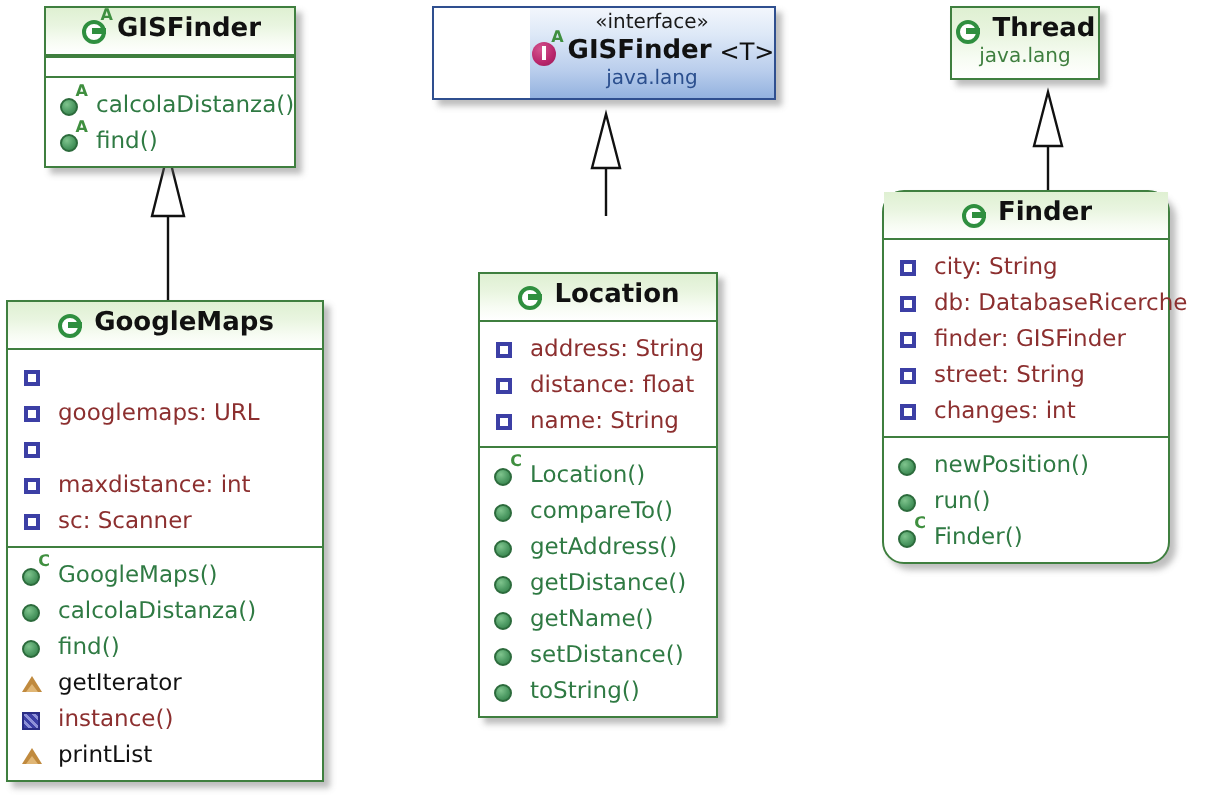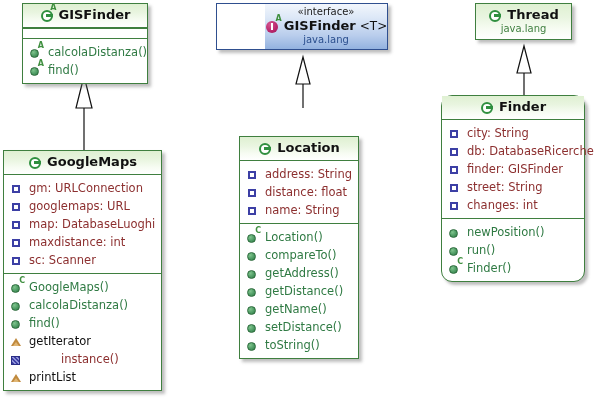--- a/index.html
+++ b/index.html
@@ -107,21 +107,21 @@
     height: 18px;
     white-space: nowrap;
   }
   .member .label {
     font-size: 11.5px;
     line-height: 14px;
   }
   .label.attr   { color: #8c2f2f; }
   .label.meth   { color: #2f7a43; }
   .label.black  { color: #111111; text-align: right; }
-  .label.dkred  { color: #8c2f2f; margin-left: 32px; }
+  .label.dkred  { color: #8c2f2f; }
 
   
   .icon {
     position: relative;
     width: 13px;
     height: 13px;
     flex: 0 0 13px;
     display: inline-block;
   }
 
@@ -293,29 +293,27 @@
   <div class="uml-box" style="left:3px; top:150px; width:159px;">
     <div class="uml-header">
       <div class="title-row">
         <span class="icon ic-class"></span>
         <span class="title-text">GoogleMaps</span>
       </div>
     </div>
     <div class="compartment">
       <div class="member">
         <span class="icon ic-attr"></span>
-        <span class="label attr">gm: URLConnection</span>
       </div>
       <div class="member">
         <span class="icon ic-attr"></span>
         <span class="label attr">googlemaps: URL</span>
       </div>
       <div class="member">
         <span class="icon ic-attr"></span>
-        <span class="label attr">map: DatabaseLuoghi</span>
       </div>
       <div class="member">
         <span class="icon ic-attr"></span>
         <span class="label attr">maxdistance: int</span>
       </div>
       <div class="member">
         <span class="icon ic-attr"></span>
         <span class="label attr">sc: Scanner</span>
       </div>
     </div>
@@ -411,21 +409,21 @@
         <span class="icon ic-method"></span>
         <span class="label meth">setDistance()</span>
       </div>
       <div class="member">
         <span class="icon ic-method"></span>
         <span class="label meth">toString()</span>
       </div>
     </div>
   </div>
 
-  <div class="uml-box" style="left:475px; top:3px; width:97px;">
+  <div class="uml-box" style="left:475px; top:3px; width:75px;">
     <div class="uml-header noline">
       <div class="title-row">
         <span class="icon ic-class"></span>
         <span class="title-text">Thread</span>
       </div>
       <div class="pkg">java.lang</div>
     </div>
   </div>
 
   <div class="uml-box" style="left:441px; top:95px; width:144px;border-radius:11px;">

